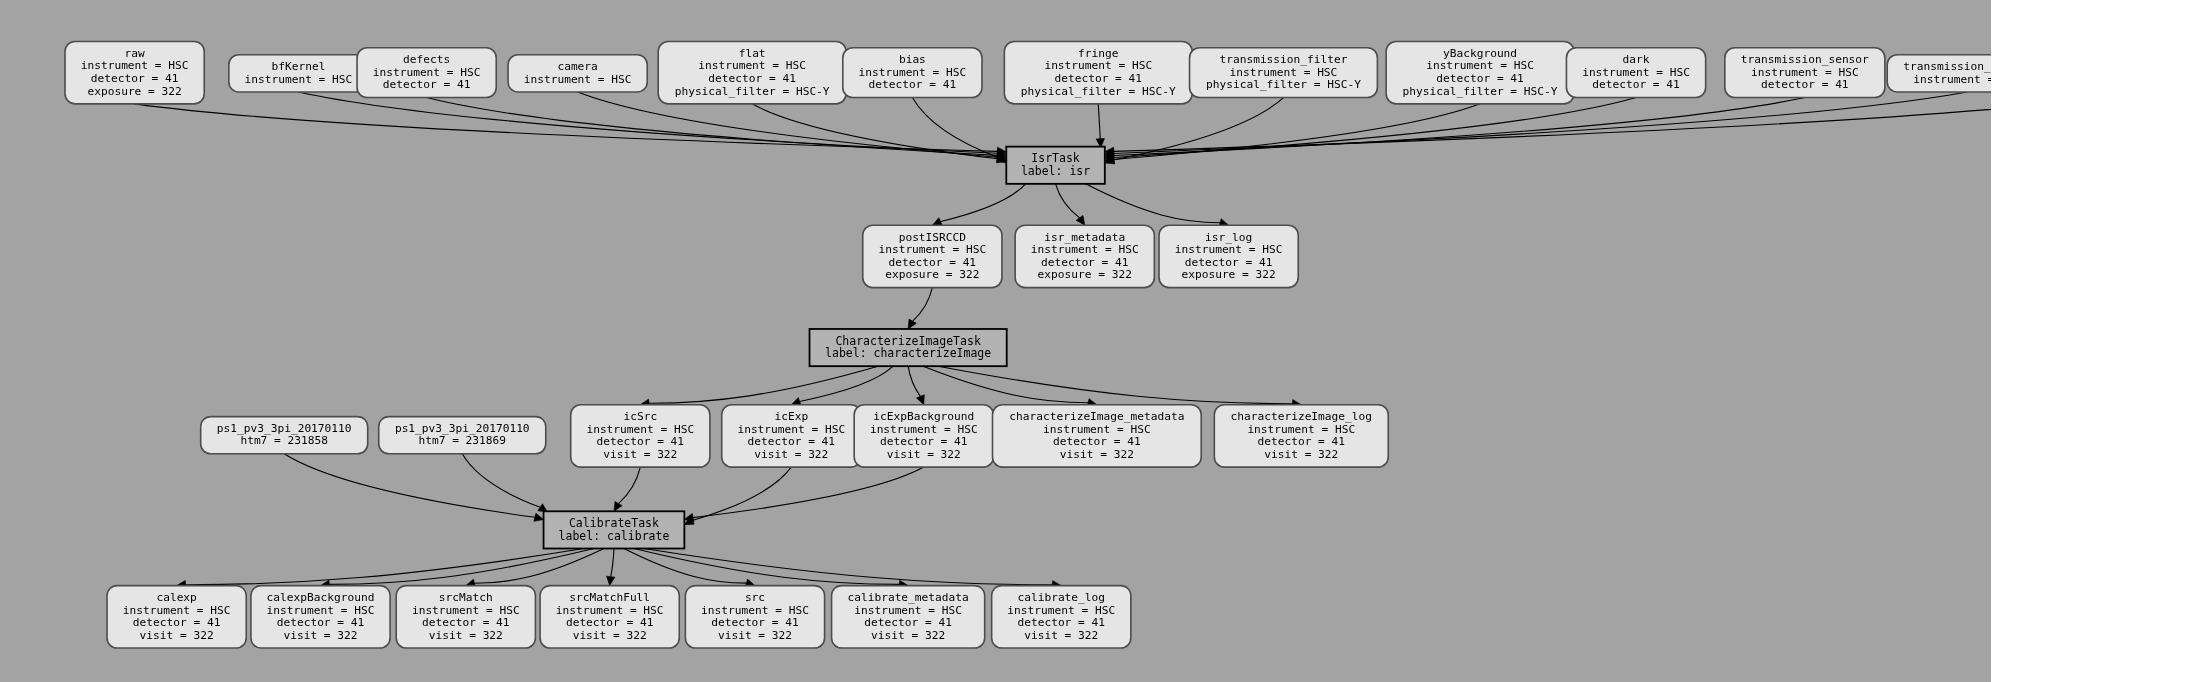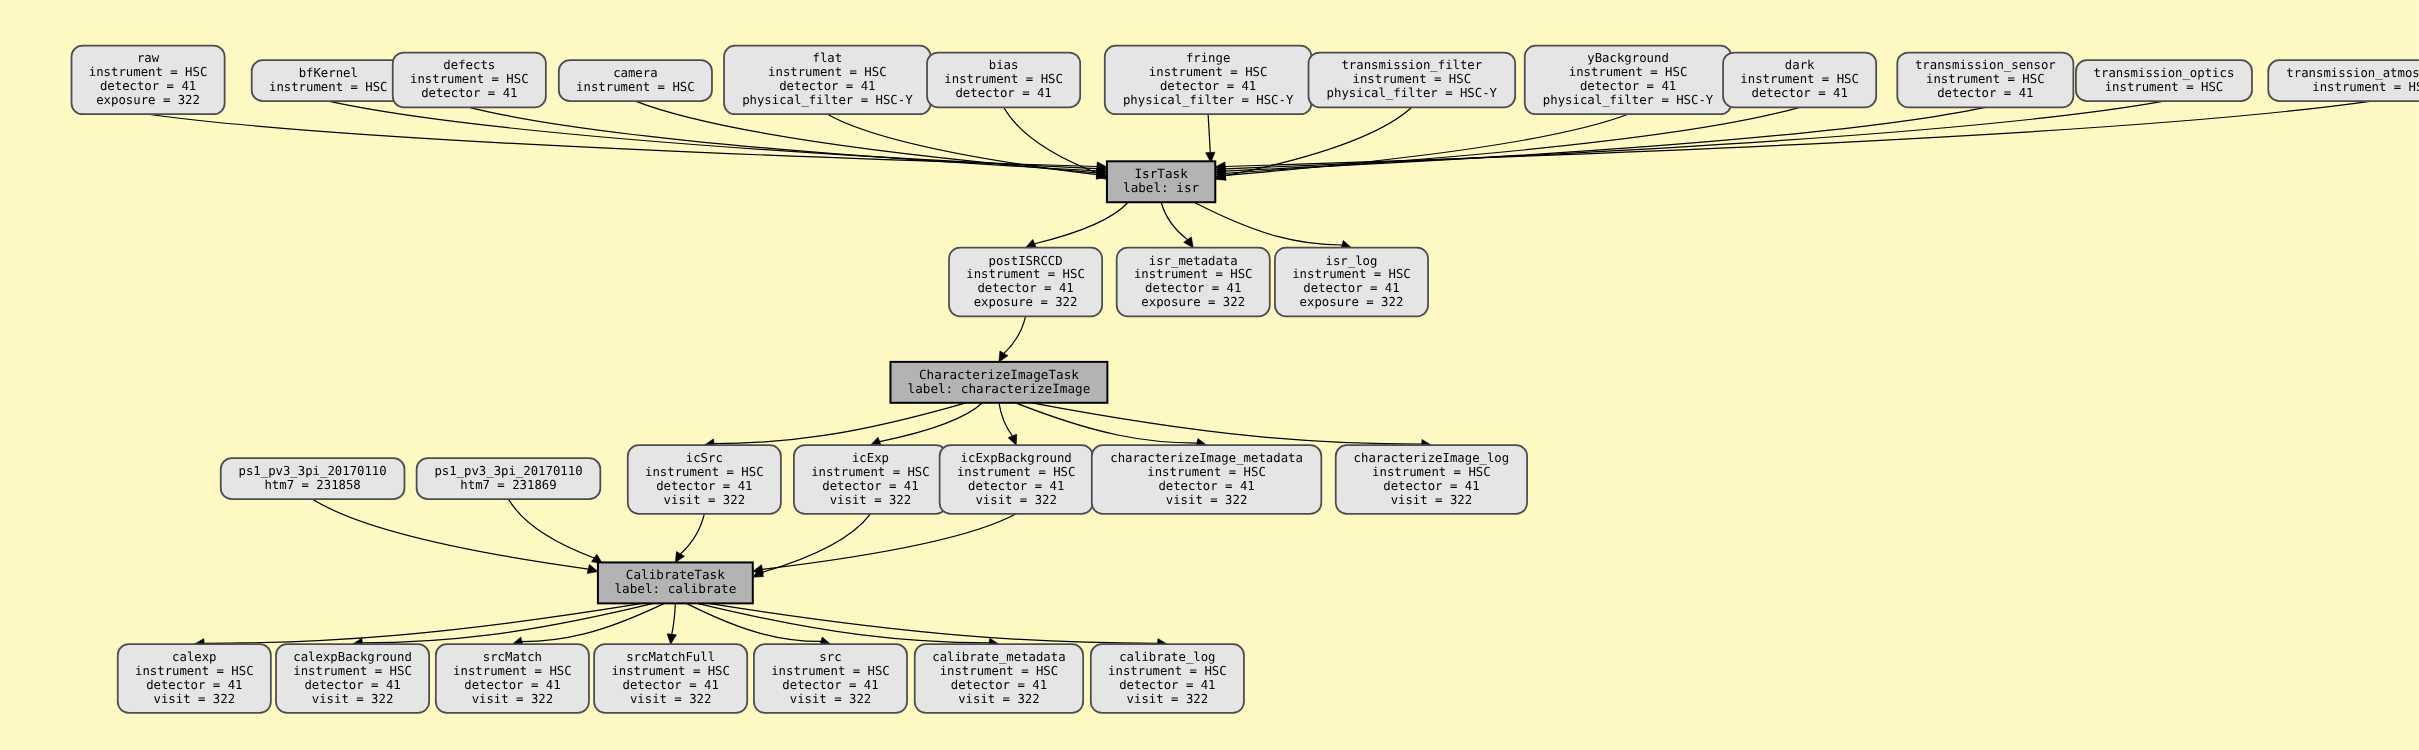--- a/index.html
+++ b/index.html
@@ -5,23 +5,23 @@
   html, body {
     margin: 0;
     padding: 0;
     background: #ffffff;
   }
   body {
     font-family: "DejaVu Sans Mono", "Liberation Mono", monospace;
   }
   #graph-root {
     position: relative;
-    width: 2199px;
+    width: 1991px;
     height: 682px;
-    background: #fef9c3;
+    background: #a3a3a3;
     overflow: hidden;
   }
   svg.graph-canvas {
     position: absolute;
     left: 0;
     top: 0;
     width: 2199px;
     height: 682px;
     display: block;
   }

